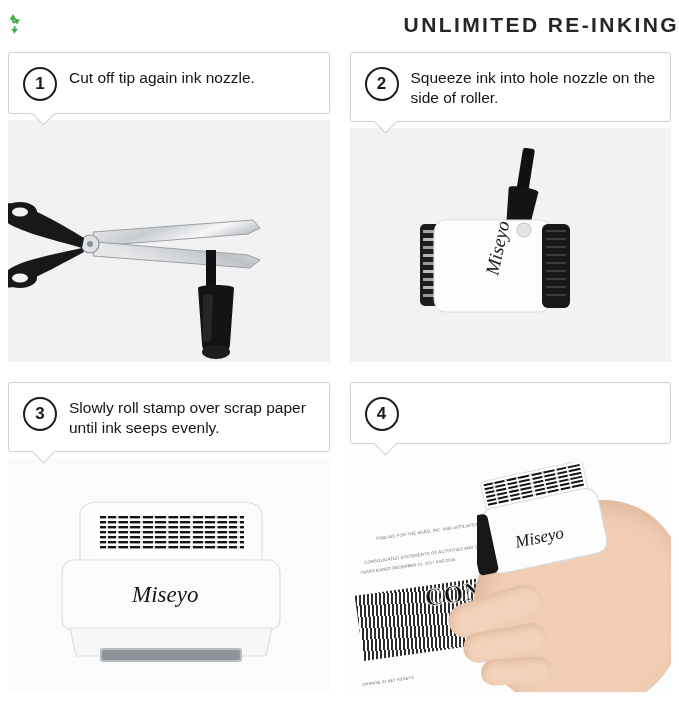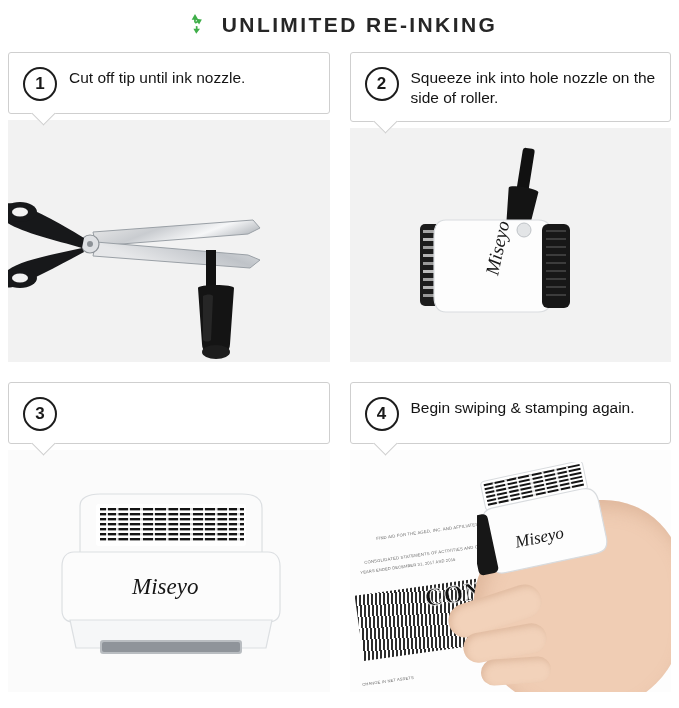--- a/index.html
+++ b/index.html
@@ -14,21 +14,21 @@
     color: #1a1a1a;
     overflow: hidden;
     position: relative;
   }
 
   
   .header {
     height: 44px;
     display: flex;
     align-items: center;
-    justify-content: center;
+    justify-content: space-between;
     gap: 14px;
     padding-top: 6px;
     box-sizing: border-box;
   }
   .recycle-icon {
     width: 26px;
     height: 26px;
     flex: none;
   }
   .header-title {
@@ -205,21 +205,21 @@
     </svg>
   </span>
   <div class="header-title">UNLIMITED RE-INKING</div>
 </div>
 
 <div class="grid">
 
   <div class="cell">
     <div class="caption">
       <div class="badge">1</div>
-      <div class="caption-text">Cut off tip until ink nozzle.</div>
+      <div class="caption-text">Cut off tip again ink nozzle.</div>
       <div class="tail"></div>
     </div>
     <div class="photo grey">
 
       <div class="scissors">
         <svg width="290" height="190" viewBox="0 0 290 190">
           <defs>
             <linearGradient id="blade" x1="0" y1="0" x2="1" y2="0.4">
               <stop offset="0" stop-color="#efefef"></stop>
               <stop offset="0.45" stop-color="#c9ccd0"></stop>
@@ -310,20 +310,21 @@
             <text x="96" y="130" transform="rotate(-78 96 130)" font-family="Liberation Serif, serif" font-style="italic" font-size="19" fill="#171717">Miseyo</text>
           </g>
         </svg>
       </div>
     </div>
   </div>
 
   <div class="cell">
     <div class="caption">
       <div class="badge">3</div>
+      <div class="caption-text">Slowly roll stamp over scrap paper until ink seeps evenly.</div>
       <div class="tail"></div>
     </div>
     <div class="photo white">
       <div class="stamp3">
         <svg width="230" height="180" viewBox="0 0 230 180">
 
           <path d="M24 16 C24 8 32 4 44 4 L186 4 C198 4 206 8 206 18 L206 64 L24 64 Z" fill="#fbfbfb" stroke="#dcdfe2" stroke-width="1.2"></path>
 
           <rect x="40" y="14" width="150" height="42" rx="3" fill="#ffffff"></rect>
           <g>
@@ -361,21 +362,20 @@
           <rect x="44" y="150" width="142" height="14" rx="3" fill="#b9bdc1"></rect>
           <rect x="46" y="152" width="138" height="10" rx="2" fill="#8f949a"></rect>
         </svg>
       </div>
     </div>
   </div>
 
   <div class="cell">
     <div class="caption">
       <div class="badge">4</div>
-      <div class="caption-text">Begin swiping &amp; stamping again.</div>
       <div class="tail"></div>
     </div>
     <div class="photo white">
       <div class="paper4">
 
         <div class="doc-text" style="left:26px; top:86px; transform:rotate(-8deg); font-size:4.2px;">FIND AID FOR THE AGED, INC. AND AFFILIATES</div>
         <div class="doc-text" style="left:14px; top:110px; transform:rotate(-8deg); font-size:4.2px;">CONSOLIDATED STATEMENTS OF ACTIVITIES AND CHANGES IN NET ASSETS</div>
         <div class="doc-text" style="left:10px; top:120px; transform:rotate(-8deg); font-size:4px;">YEARS ENDED DECEMBER 31, 2017 AND 2016</div>
         <div class="doc-text" style="left:220px; top:214px; transform:rotate(-8deg); font-size:4px;">SUPPORT AND REVENUE</div>
         <div class="doc-text" style="left:216px; top:226px; transform:rotate(-8deg); font-size:4px;">CONTRIBUTIONS AND GRANTS</div>

